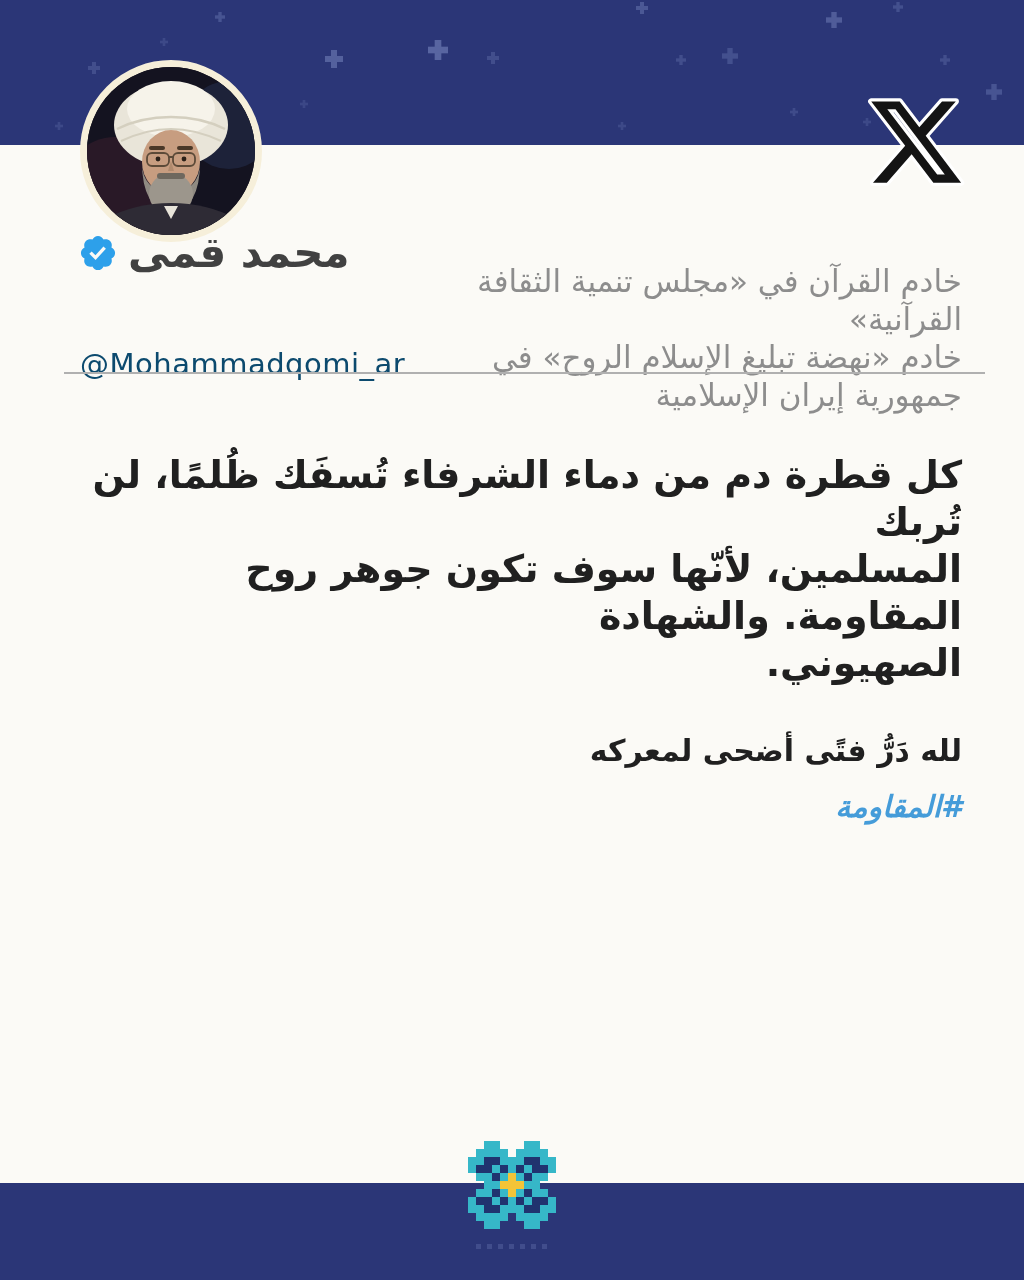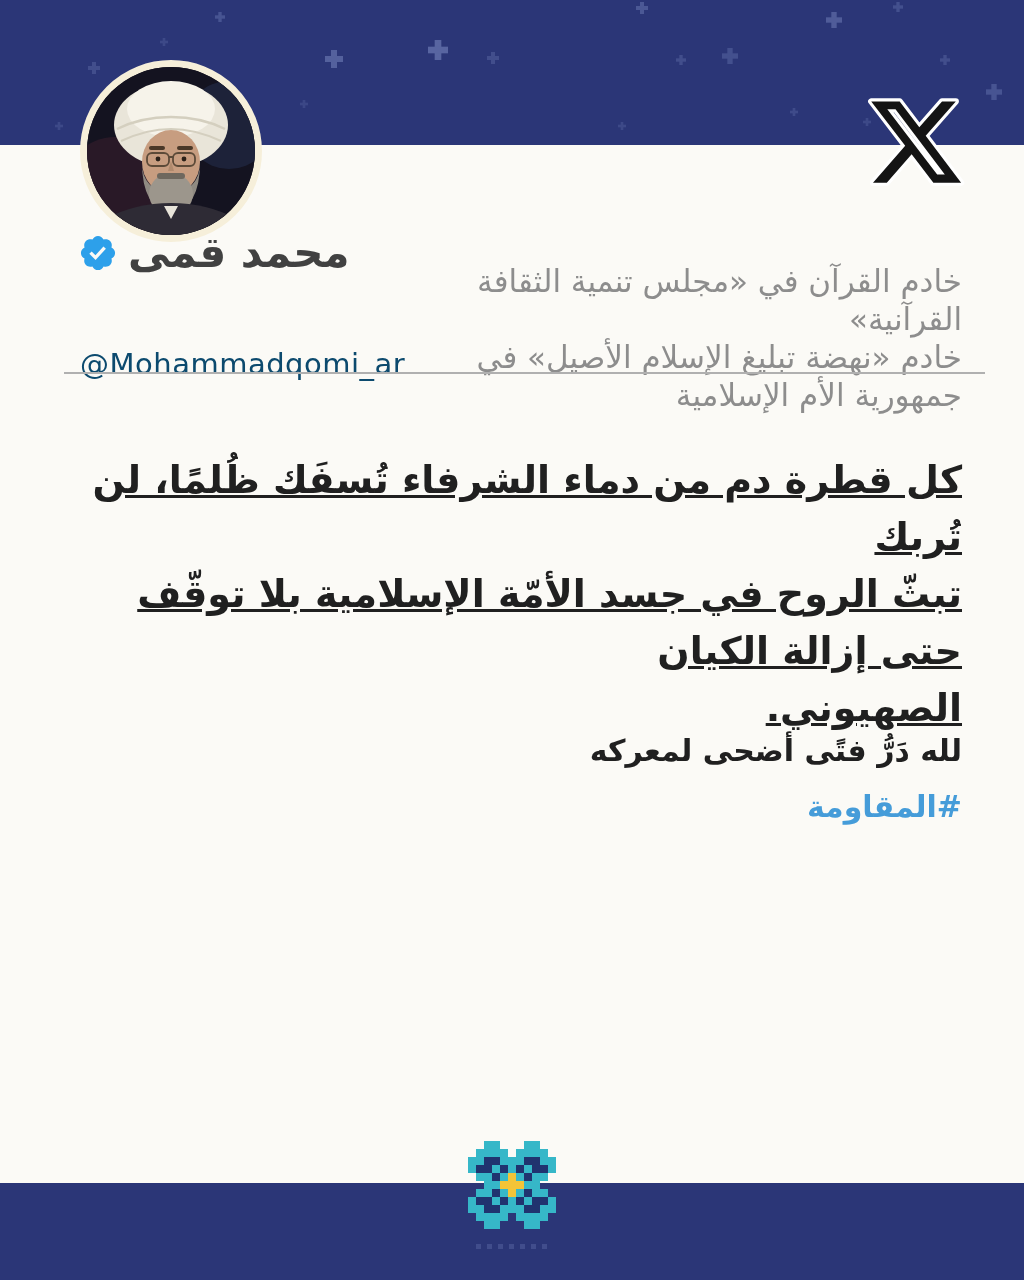--- a/index.html
+++ b/index.html
@@ -56,28 +56,28 @@
 
   .divider {
     position:absolute; left:64px; top:372px; width:921px; height:2px;
     background:#b0b0b0;
   }
 
   
   .tweet-body {
     position:absolute; right:62px; left:58px; top:452px;
     direction:rtl; 
-    font-size:38px; font-weight:bold; color:#202020; line-height:57px;text-decoration:underline;
+    font-size:38px; font-weight:bold; color:#202020; line-height:47px;
   }
   .poem {
     position:absolute; right:62px; left:58px; top:723px;
     direction:rtl; text-align:right;
     font-size:30px; font-weight:bold; color:#202020; line-height:56px;
   }
-  .hashtag { color:#459cd9; cursor:pointer; }
+  .hashtag { color:#459cd9; cursor:pointer;font-style:italic; }
 
   
   .flower { position:absolute; left:468px; top:1141px; width:88px; height:120px; }
 </style>
 </head>
 <body>
 
 <div class="card">
 
   <div class="band-top" id="bandTop">
@@ -193,28 +193,28 @@
   <div class="name-row">
     <svg class="badge" viewBox="0 0 24 24">
       <path d="M22.25 12c0-1.43-.88-2.67-2.19-3.34.46-1.39.2-2.9-.81-3.91s-2.52-1.27-3.91-.81c-.66-1.31-1.91-2.19-3.34-2.19s-2.67.88-3.33 2.19c-1.4-.46-2.91-.2-3.92.81s-1.26 2.52-.8 3.91c-1.31.67-2.2 1.91-2.2 3.34s.89 2.67 2.2 3.34c-.46 1.39-.21 2.9.8 3.91s2.52 1.26 3.91.81c.67 1.31 1.91 2.19 3.34 2.19s2.68-.88 3.34-2.19c1.39.45 2.9.2 3.91-.81s1.27-2.52.81-3.91c1.31-.67 2.19-1.91 2.19-3.34zm-11.71 4.2L6.8 12.46l1.41-1.42 2.26 2.26 4.8-5.23 1.47 1.36-6.2 6.77z" fill="#2da0ea"></path>
     </svg>
     <div class="display-name">محمد قمی</div>
   </div>
   <div class="handle">@Mohammadqomi_ar</div>
 
   <div class="bio">
     <div>خادم القرآن في «مجلس تنمية الثقافة القرآنية»</div>
-    <div>خادم «نهضة تبليغ الإسلام الأصيل» في جمهورية الأم الإسلامية</div>
+    <div>خادم «نهضة تبليغ الإسلام الروح» في جمهورية إيران الإسلامية</div>
   </div>
 
   <div class="divider"></div>
 
   <div class="tweet-body">
     <div>كل قطرة دم من دماء الشرفاء تُسفَك ظُلمًا، لن تُربك</div>
-    <div>تبثّ الروح في جسد الأمّة الإسلامية بلا توقّف حتى إزالة الكيان</div>
+    <div>المسلمين، لأنّها سوف تكون جوهر روح المقاومة. والشهادة</div>
     <div>الصهيوني.</div>
   </div>
 
   <div class="poem">
     <div>لله دَرُّ فتًى أضحى لمعركه</div>
     <div class="hashtag">#المقاومة</div>
   </div>
 
   <div class="band-bottom"></div>
 

